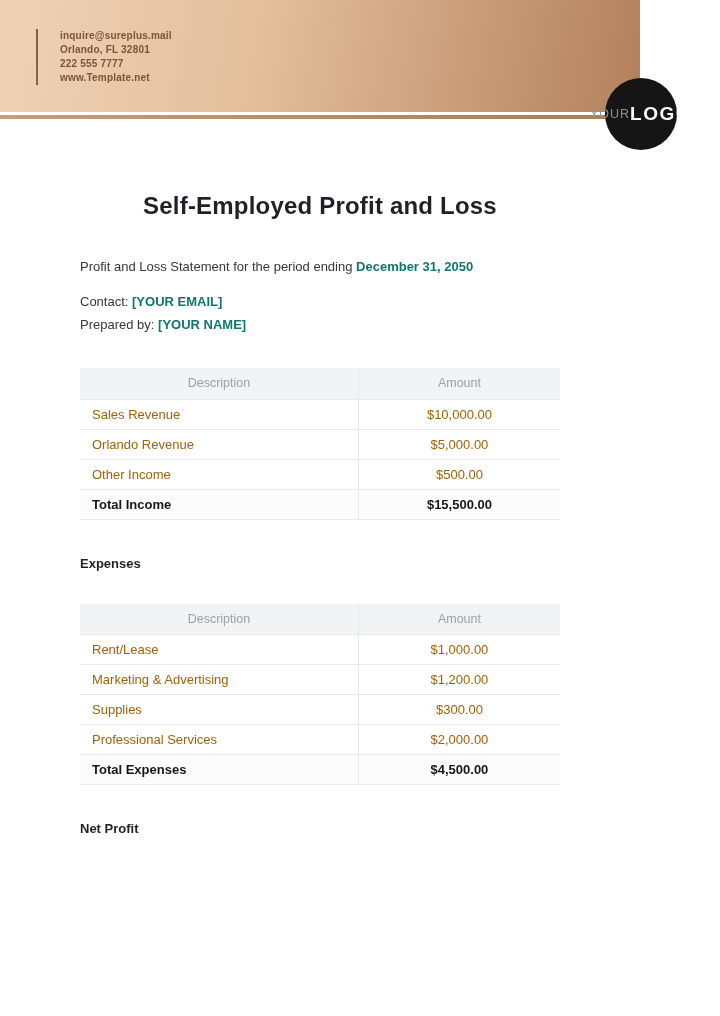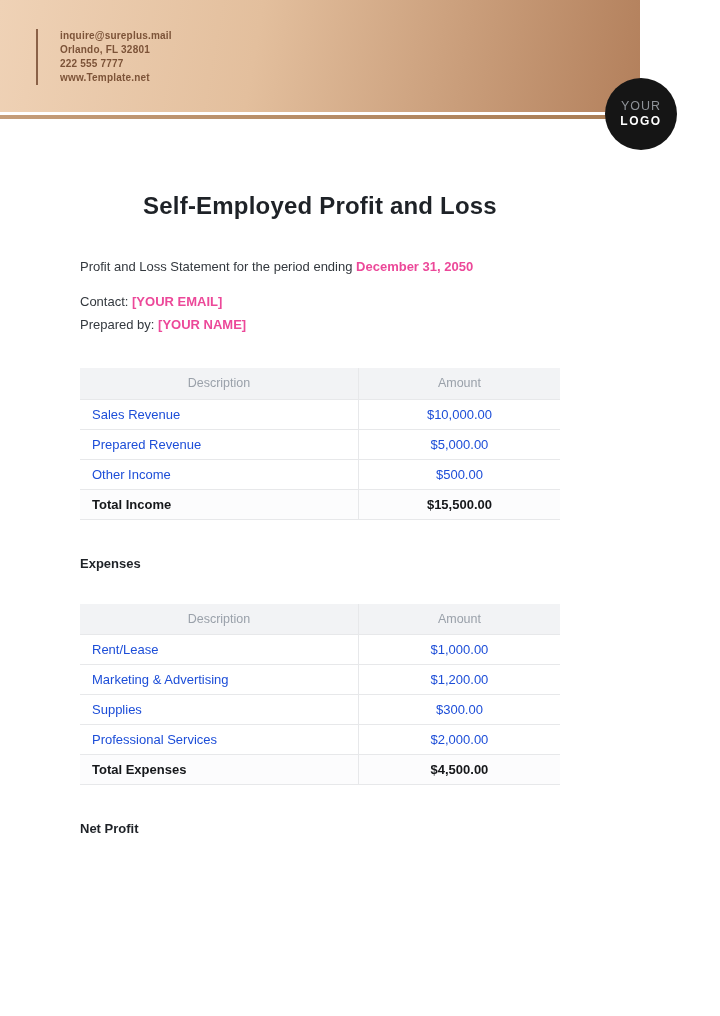--- a/index.html
+++ b/index.html
@@ -49,35 +49,34 @@
   
   .logo-circle {
     position: absolute;
     left: 605px;
     top: 78px;
     width: 72px;
     height: 72px;
     border-radius: 50%;
     background: #151515;
     display: flex;
-    flex-direction: column;
     align-items: center;
     justify-content: center;
     z-index: 5;
   }
   .logo-line1 {
     color: #8e9298;
     font-size: 12.5px;
     font-weight: 500;
     letter-spacing: 1px;
     line-height: 14px;
   }
   .logo-line2 {
     color: #ffffff;
-    font-size: 12px;
+    font-size: 19px;
     font-weight: 700;
     letter-spacing: 1.5px;
     line-height: 16px;
   }
 
   
   .main { padding: 0 80px; }
   .doc-title {
     margin-top: 72px;
     text-align: center;
@@ -92,21 +91,21 @@
     font-size: 13px;
     line-height: 16px;
     color: #33383e;
   }
   .meta-block {
     margin-top: 15px;
     font-size: 13px;
     line-height: 23px;
     color: #33383e;
   }
-  .bold-val { font-weight: 700; color: #ec4899; }
+  .bold-val { font-weight: 700; color: #0f766e; }
 
   .section-heading {
     font-size: 13px;
     line-height: 16px;
     font-weight: 700;
     color: #1e2227;
   }
   .heading-income   { margin-top: 30px; }
   .heading-expenses { margin-top: 36px; }
   .heading-net      { margin-top: 36px; }
@@ -127,21 +126,21 @@
     font-size: 12.5px;
     text-align: center;
     height: 31px;
     border-bottom: 1px solid #e7e8ea;
   }
   table.data-table th + th,
   table.data-table td + td { border-left: 1px solid #e7e8ea; }
   table.data-table td {
     height: 30px;
     font-size: 13px;
-    color: #1d4ed8;
+    color: #a16207;
     border-bottom: 1px solid #e7e8ea;
     background: #ffffff;
   }
   table.data-table td.desc { text-align: left; padding-left: 12px; }
   table.data-table td.amt  { text-align: center; }
   table.data-table tr.total-row td {
     font-weight: 700;
     color: #15171a;
     background: #fcfcfd;
   }
@@ -191,21 +190,21 @@
             <th>Description</th>
             <th>Amount</th>
           </tr>
         </thead>
       <tbody>
           <tr>
             <td class="desc">Sales Revenue</td>
             <td class="amt">$10,000.00</td>
           </tr>
           <tr>
-            <td class="desc">Prepared Revenue</td>
+            <td class="desc">Orlando Revenue</td>
             <td class="amt">$5,000.00</td>
           </tr>
           <tr>
             <td class="desc">Other Income</td>
             <td class="amt">$500.00</td>
           </tr>
           <tr class="total-row">
             <td class="desc">Total Income</td>
             <td class="amt">$15,500.00</td>
           </tr>

